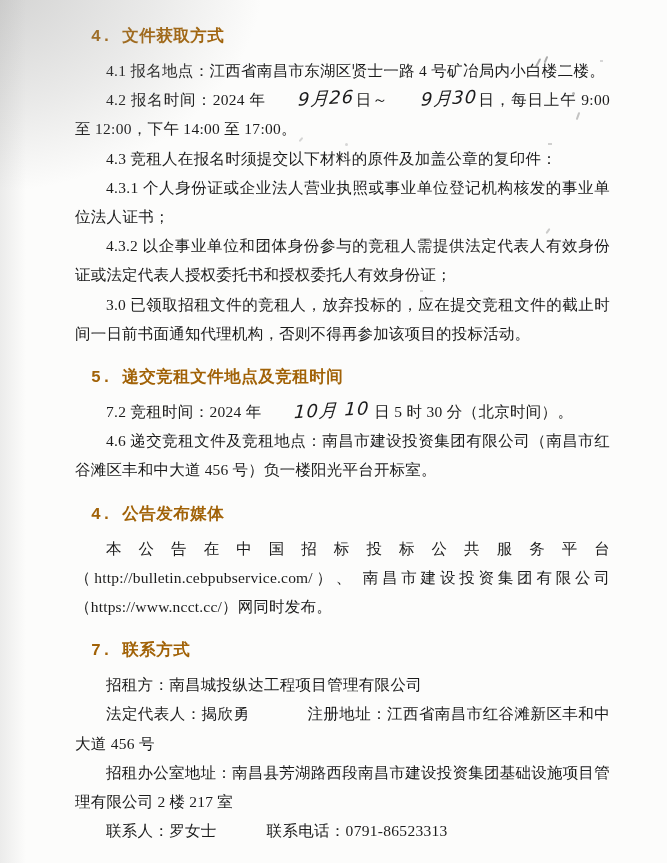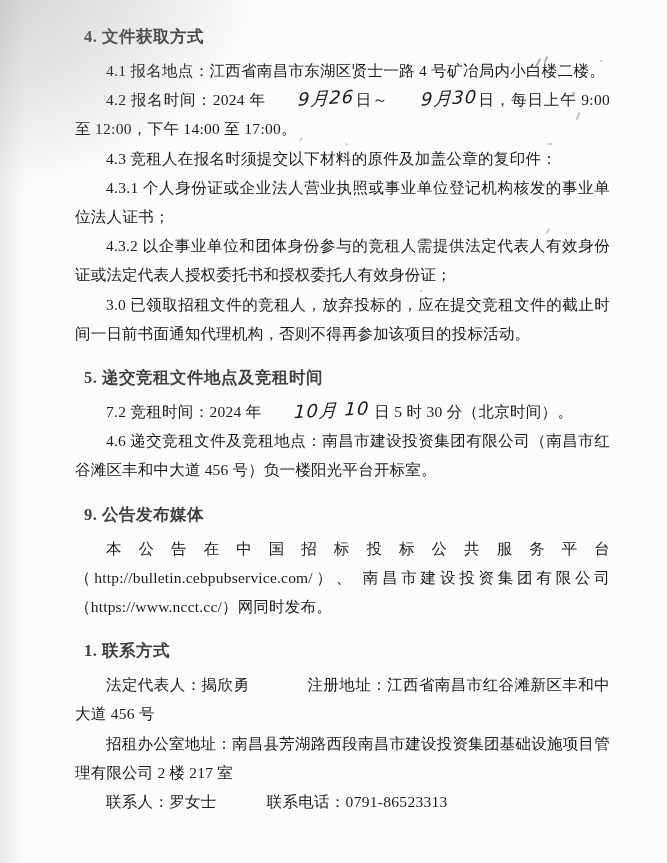--- a/index.html
+++ b/index.html
@@ -24,25 +24,25 @@
     background: radial-gradient(ellipse at -10% -15%, rgba(150,150,150,0.45), rgba(150,150,150,0.18) 45%, rgba(150,150,150,0) 72%);
     pointer-events: none;
   }
   .edge-shade {
     position: absolute; top: 0; left: 0; bottom: 0;
     width: 26px;
     background: linear-gradient(to right, rgba(160,160,160,0.18), rgba(160,160,160,0));
     pointer-events: none;
   }
   h2 {
-    font-family: Liberation Serif, serif;
+    font-family: Liberation Mono, monospace;
     font-size: 16.5px; font-weight: 700;
     letter-spacing: 0.5px;
-    color: #404040;
-    margin: 15px 0 5px 9px;
+    color: #a16207;
+    margin: 15px 0 5px 16px;
     line-height: 29px;
   }
   h2.first { margin-top: 0; }
   p {
     margin: 0;
     font-size: 15.5px;
     line-height: 29.2px;
     text-indent: 2em;
     letter-spacing: 0.3px;
     text-align: justify;
@@ -91,26 +91,27 @@
     <p class="loose">3.0 已领取招租文件的竞租人，放弃投标的，应在提交竞租文件的截止时间一日前书面通知代理机构，否则不得再参加该项目的投标活动。</p>
   </section>
 
   <section>
     <h2>5. 递交竞租文件地点及竞租时间</h2>
     <p><span>7.2 竞租时间：2024 年</span><span class="hw">10月 10</span><span> 日 5 时 30 分（北京时间）。</span></p>
     <p class="loose">4.6 递交竞租文件及竞租地点：南昌市建设投资集团有限公司（南昌市红谷滩区丰和中大道 456 号）负一楼阳光平台开标室。</p>
   </section>
 
   <section>
-    <h2>9. 公告发布媒体</h2>
+    <h2>4. 公告发布媒体</h2>
     <p class="loose">本公告在中国招标投标公共服务平台（http://bulletin.cebpubservice.com/）、 南昌市建设投资集团有限公司 （https://www.ncct.cc/）网同时发布。</p>
   </section>
 
   <section>
-    <h2>1. 联系方式</h2>
+    <h2>7. 联系方式</h2>
+    <p>招租方：南昌城投纵达工程项目管理有限公司</p>
     <p><span>法定代表人：揭欣勇</span><span class="gap-xl">注册地址：江西省南昌市红谷滩新区丰和中大道 456 号</span></p>
     <p class="loose">招租办公室地址：南昌县芳湖路西段南昌市建设投资集团基础设施项目管理有限公司 2 楼 217 室</p>
     <p><span>联系人：罗女士</span><span class="gap-lg">联系电话：0791-86523313</span></p>
 
   </section>
 
   <div class="tick" style="left:537px; top:58px; transform:rotate(28deg);"></div>
   <div class="tick" style="left:545px; top:56px; transform:rotate(24deg); height:7px;"></div>
   <div class="speck" style="left:572px; top:92px; width:3px; height:3px; border-radius:50%;"></div>
   <div class="tick" style="left:577px; top:112px; transform:rotate(20deg); height:8px; opacity:.7;"></div>

